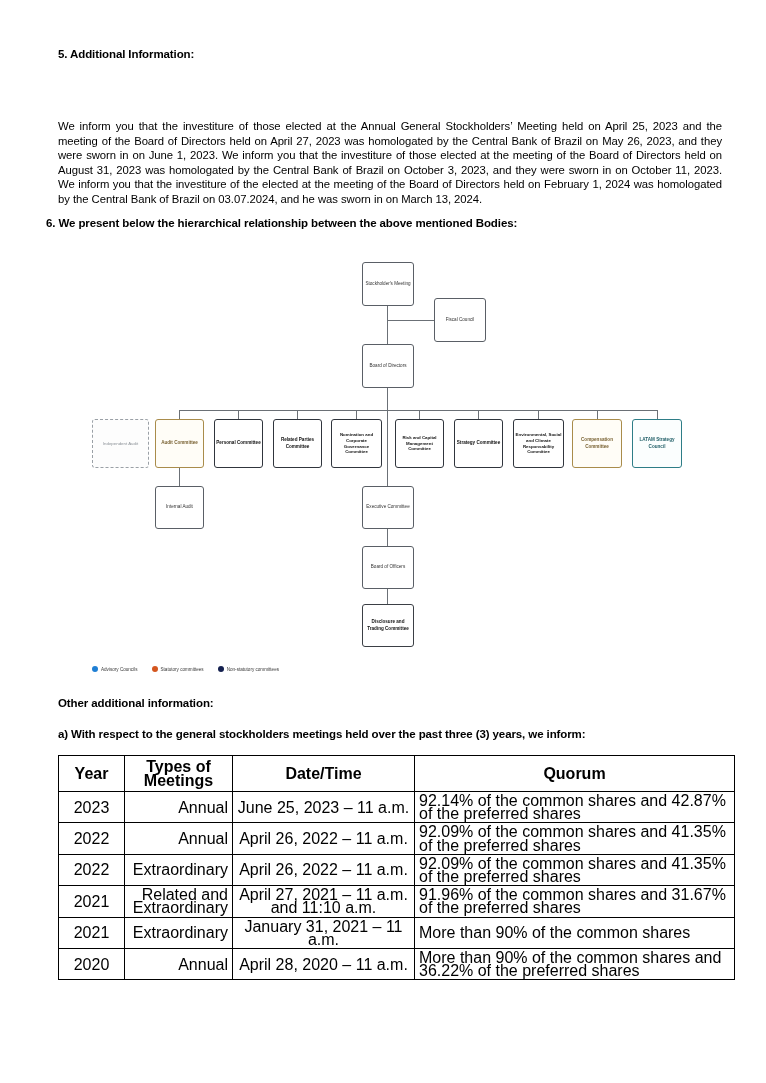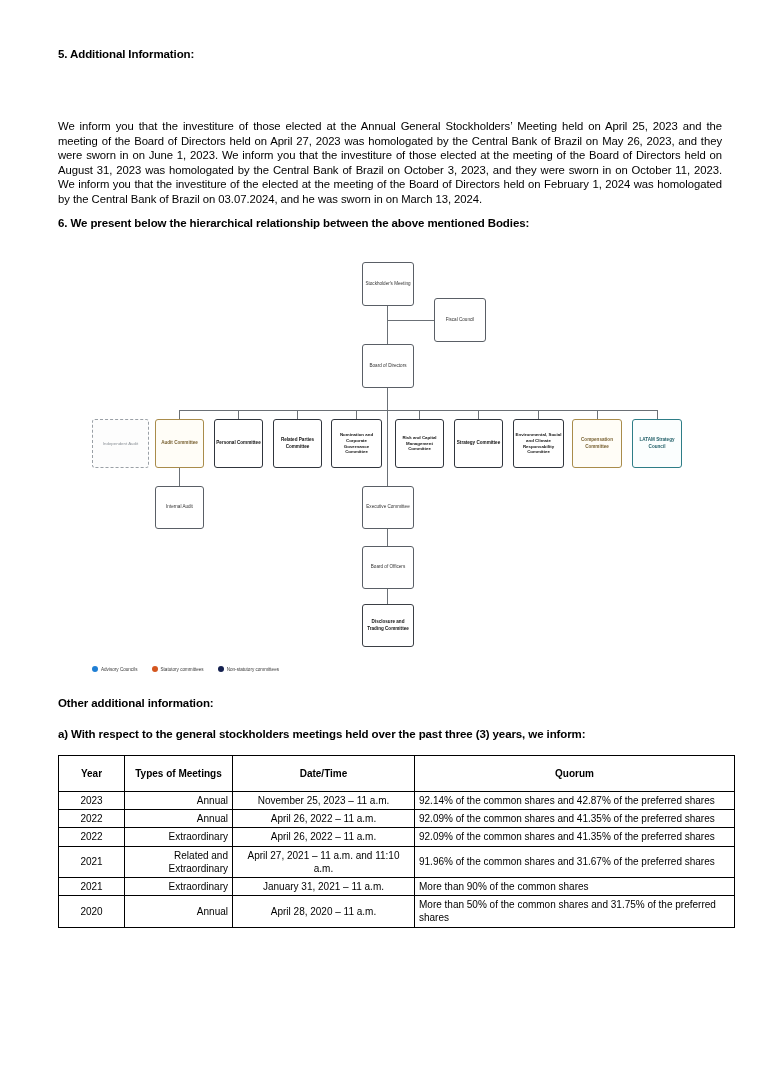--- a/index.html
+++ b/index.html
@@ -36,21 +36,21 @@
     font-size: 11.3px;
     line-height: 14.6px;
     text-align: justify;
     text-justify: inter-word;
     letter-spacing: -0.05px;
     margin-top: 36px;
   }
 
   #sec5-heading { left: 58px; top: 48px; }
   #sec5-body    { left: 58px; top: 83px; width: 664px; }
-  #sec6-heading { left: 58px; top: 217px; }
+  #sec6-heading { left: 46px; top: 217px; }
   #other-info-heading { left: 58px; top: 697px; }
   #item-a-heading     { left: 58px; top: 728px; }
 
   
   #orgchart {
     position: absolute;
     left: 0px;
     top: 258px;
     width: 766px;
     height: 430px;
@@ -115,21 +115,21 @@
   .legend-item { display: flex; align-items: center; gap: 3px; white-space: nowrap; }
   .legend-dot { width: 6px; height: 6px; border-radius: 50%; display: inline-block; }
 
   
   #meetings-table {
     position: absolute;
     left: 58px;
     top: 755px;
     width: 676px;
     border-collapse: collapse;
-    font-size: 10px;
+    font-size: 16px;
     table-layout: fixed;
   }
   #meetings-table th,
   #meetings-table td {
     border: 1px solid #000;
     padding: 2px 4px;
     vertical-align: middle;
     line-height: 13.2px;
   }
   #meetings-table thead th {
@@ -249,21 +249,21 @@
         <th>Year</th>
         <th>Types of Meetings</th>
         <th>Date/Time</th>
         <th>Quorum</th>
       </tr>
     </thead>
     <tbody>
       <tr>
         <td class="c-year">2023</td>
         <td class="c-type">Annual</td>
-        <td class="c-date">November 25, 2023 – 11 a.m.</td>
+        <td class="c-date">June 25, 2023 – 11 a.m.</td>
         <td class="c-quorum">92.14% of the common shares and 42.87% of the preferred shares</td>
       </tr>
       <tr>
         <td class="c-year">2022</td>
         <td class="c-type">Annual</td>
         <td class="c-date">April 26, 2022 – 11 a.m.</td>
         <td class="c-quorum">92.09% of the common shares and 41.35% of the preferred shares</td>
       </tr>
       <tr>
         <td class="c-year">2022</td>
@@ -280,18 +280,18 @@
       <tr>
         <td class="c-year">2021</td>
         <td class="c-type">Extraordinary</td>
         <td class="c-date">January 31, 2021 – 11 a.m.</td>
         <td class="c-quorum">More than 90% of the common shares</td>
       </tr>
       <tr>
         <td class="c-year">2020</td>
         <td class="c-type">Annual</td>
         <td class="c-date">April 28, 2020 – 11 a.m.</td>
-        <td class="c-quorum">More than 50% of the common shares and 31.75% of the preferred shares</td>
+        <td class="c-quorum">More than 90% of the common shares and 36.22% of the preferred shares</td>
       </tr>
     </tbody>
   </table>
 
 </div>
 
 </body></html>

